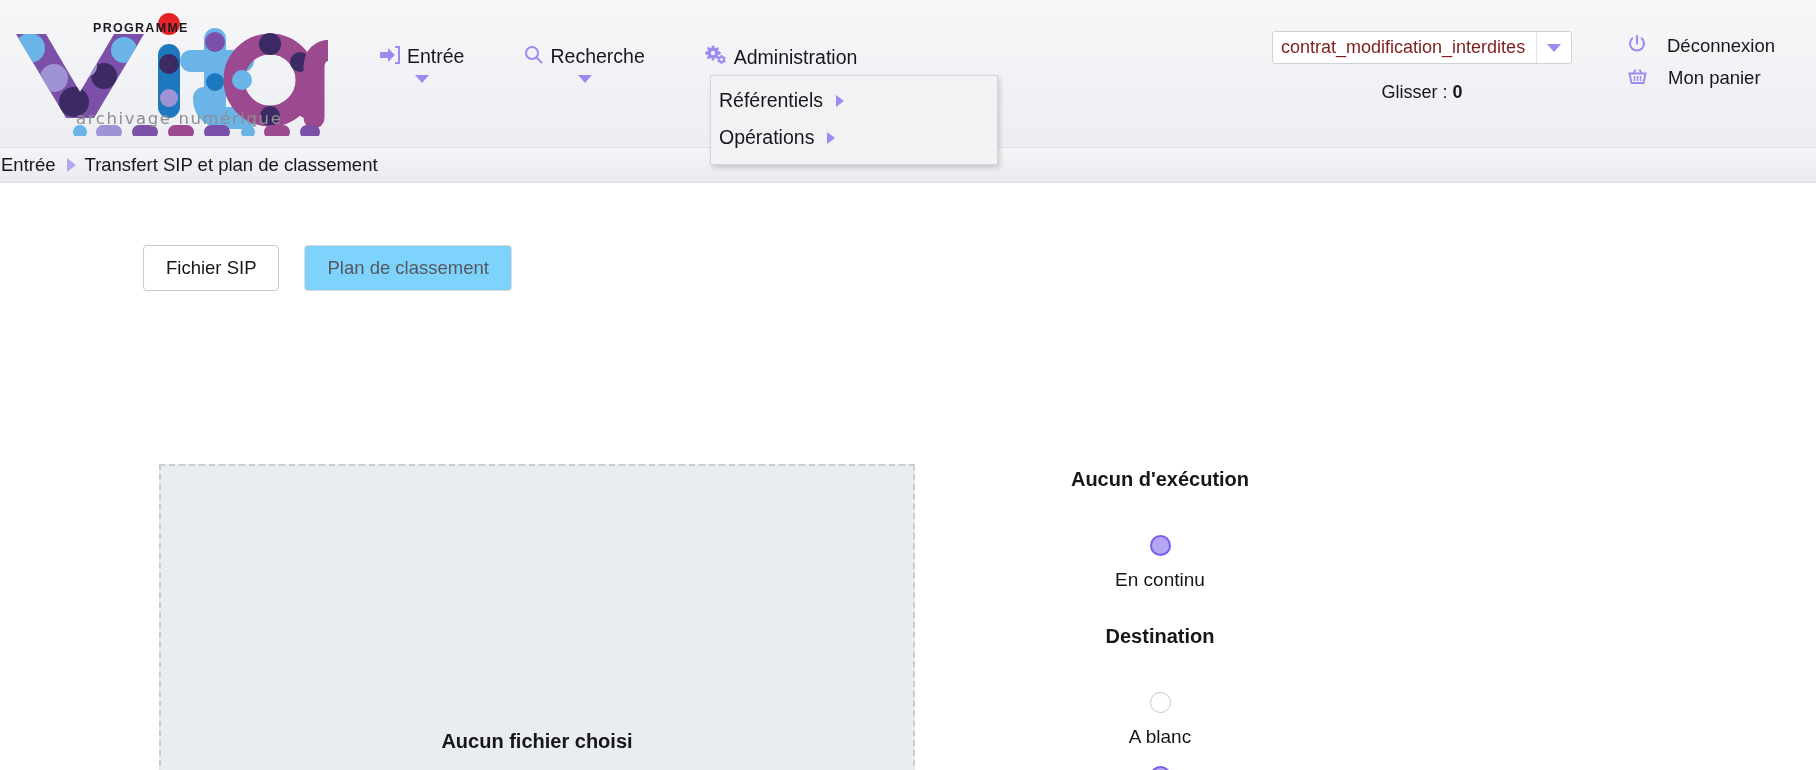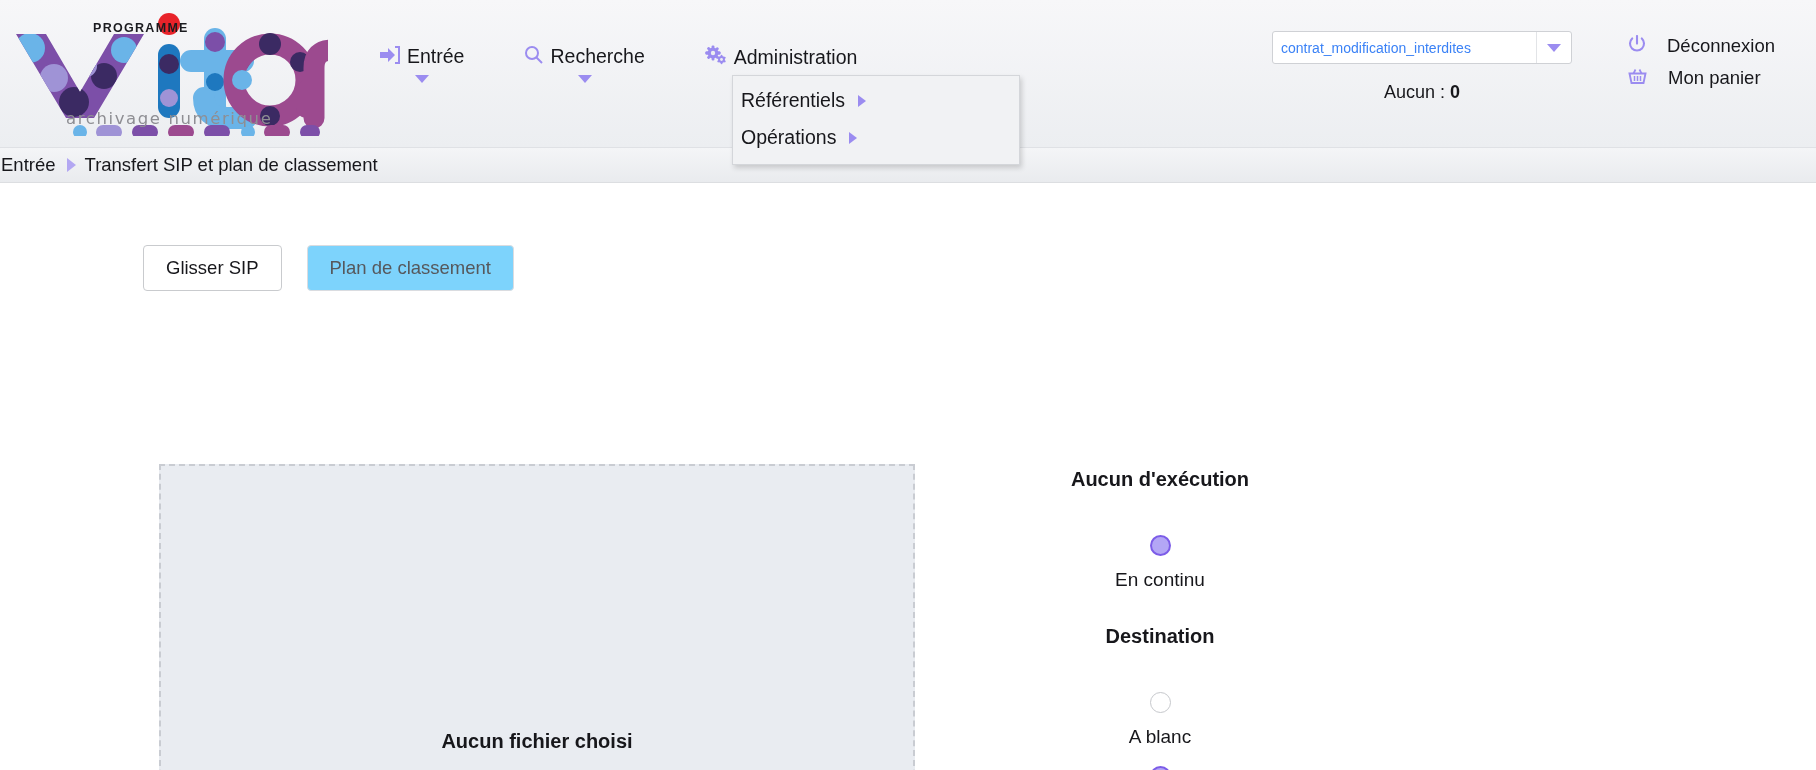--- a/index.html
+++ b/index.html
@@ -24,21 +24,21 @@
 
   
   .logo-wrap {
     position: absolute;
     left: 8px; top: 6px;
     width: 320px; height: 130px;
   }
   .logo-svg { display:block; }
   .logo-tagline {
     position: absolute;
-    left: 58px; top: 103px;
+    left: 68px; top: 103px;
     font-size: 16.5px;
     letter-spacing: 1.6px;
     color: #8e8e93;
     font-family: "DejaVu Sans", sans-serif;
   }
   .logo-programme {
     position: absolute;
     left: 85px; top: 15px;
     font-size: 12.5px;
     font-weight: bold;
@@ -77,21 +77,21 @@
     margin-top: 7px;
     width: 0; height: 0;
     border-left: 7px solid transparent;
     border-right: 7px solid transparent;
     border-top: 8px solid #9b8cf0;
   }
 
   
   .dropdown {
     position: absolute;
-    left: 732px; top: 75px;
+    left: 710px; top: 75px;
     width: 288px;
     background: #f1f2f4;
     border: 1px solid #d4d6da;
     box-shadow: 2px 3px 5px rgba(0,0,0,0.16);
     z-index: 40;
     padding: 6px 0 8px 0;
     box-sizing: border-box;
   }
   .dd-item {
     display: flex;
@@ -120,22 +120,22 @@
     border: 1px solid #cfd1d5;
     border-radius: 3px;
     box-sizing: border-box;
     cursor: pointer;
   }
   .tenant-value {
     flex: 1;
     display: flex;
     align-items: center;
     padding-left: 8px;
-    font-size: 14px;
-    color: #3b82f6;
+    font-size: 18px;
+    color: #7f1d1d;
     overflow: hidden;
     white-space: nowrap;
   }
   .tenant-arrow-box {
     width: 34px;
     border-left: 1px solid #e2e4e7;
     display: flex;
     align-items: center;
     justify-content: center;
   }
@@ -442,21 +442,21 @@
     </div>
   </div>
 
   <div class="tenant-select">
     <div class="tenant-value">contrat_modification_interdites</div>
     <div class="tenant-arrow-box">
       <span class="tenant-arrow"></span>
     </div>
   </div>
   <div class="tenant-line">
-    <span>Aucun :</span>
+    <span>Glisser :</span>
     <b>0</b>
   </div>
 
   <div class="right-actions">
     <div class="ract">
       <span>
         <svg width="18" height="18" viewBox="0 0 18 18">
           <path d="M4.2 3.4 a7 7 0 1 0 9.6 0" fill="none" stroke="#9b8cf0" stroke-width="2.1" stroke-linecap="round"></path>
           <line x1="9" y1="1" x2="9" y2="8.6" stroke="#9b8cf0" stroke-width="2.1" stroke-linecap="round"></line>
         </svg>
@@ -479,21 +479,21 @@
 <div class="breadcrumb">
   <span class="bc-link">Entrée</span>
   <span class="bc-sep"></span>
   <span>Transfert SIP et plan de classement</span>
 </div>
 
 <div class="main">
 
   <div class="tabs">
     <div class="tab active">
-      <span>Glisser SIP</span>
+      <span>Fichier SIP</span>
     </div>
     <div class="tab inactive">
       <span>Plan de classement</span>
     </div>
   </div>
 
   <div class="dropzone">
     <div class="dz-status">Aucun fichier choisi</div>
   </div>
 

